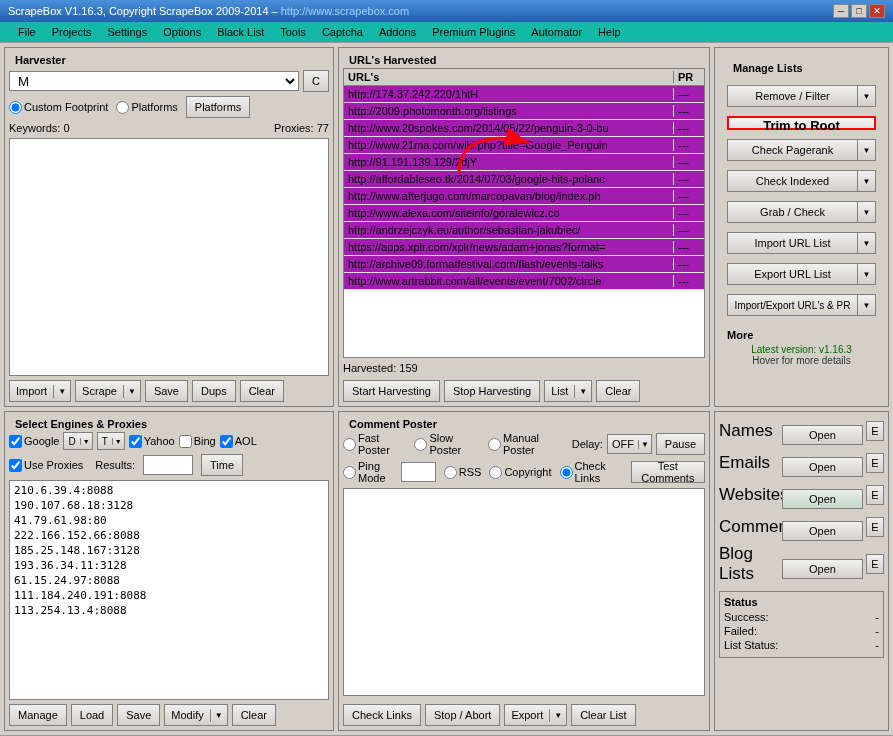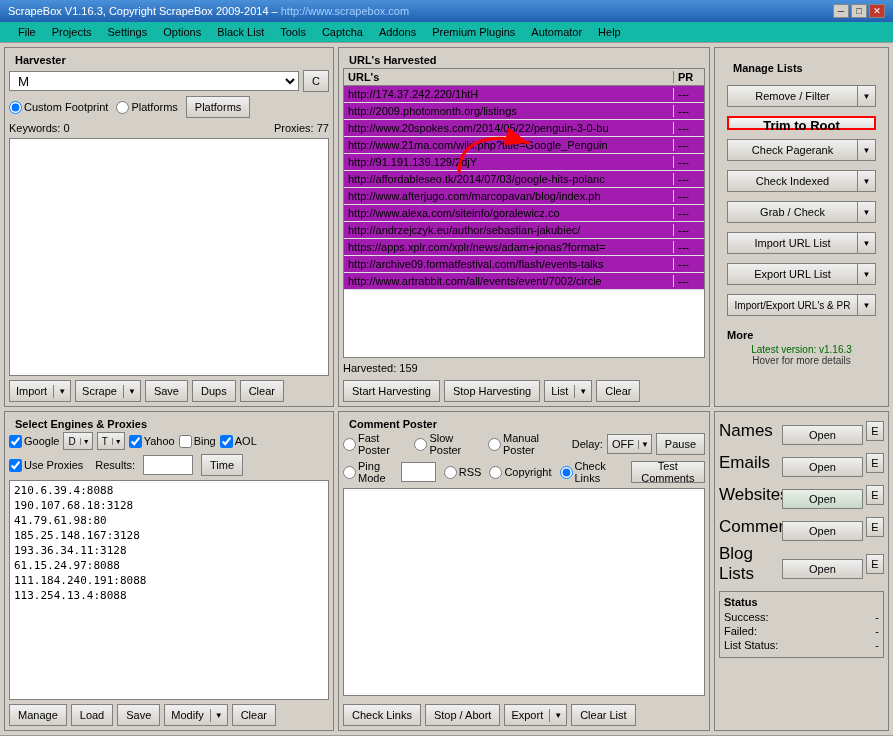--- a/index.html
+++ b/index.html
@@ -666,20 +666,21 @@
           <span>Results:</span>
         </span>
         <input type="text" style="width: 50px; margin-left: 4px;">
         <button class="btn" style="margin-left:4px;">Time</button>
       </div>
 
       <div class="proxy-list" style="flex:1;" id="proxy-list">
           <div style="padding: 1px 0px;">210.6.39.4:8088</div>
           <div style="padding: 1px 0px;">190.107.68.18:3128</div>
           <div style="padding: 1px 0px;">41.79.61.98:80</div>
+          <div style="padding: 1px 0px;">222.166.152.66:8088</div>
           <div style="padding: 1px 0px;">185.25.148.167:3128</div>
           <div style="padding: 1px 0px;">193.36.34.11:3128</div>
           <div style="padding: 1px 0px;">61.15.24.97:8088</div>
           <div style="padding: 1px 0px;">111.184.240.191:8088</div>
           <div style="padding: 1px 0px;">113.254.13.4:8088</div>
         </div>
 
       <div class="btn-row" style="margin-top:4px;">
         <button class="btn">Manage</button>
         <button class="btn">Load</button>

